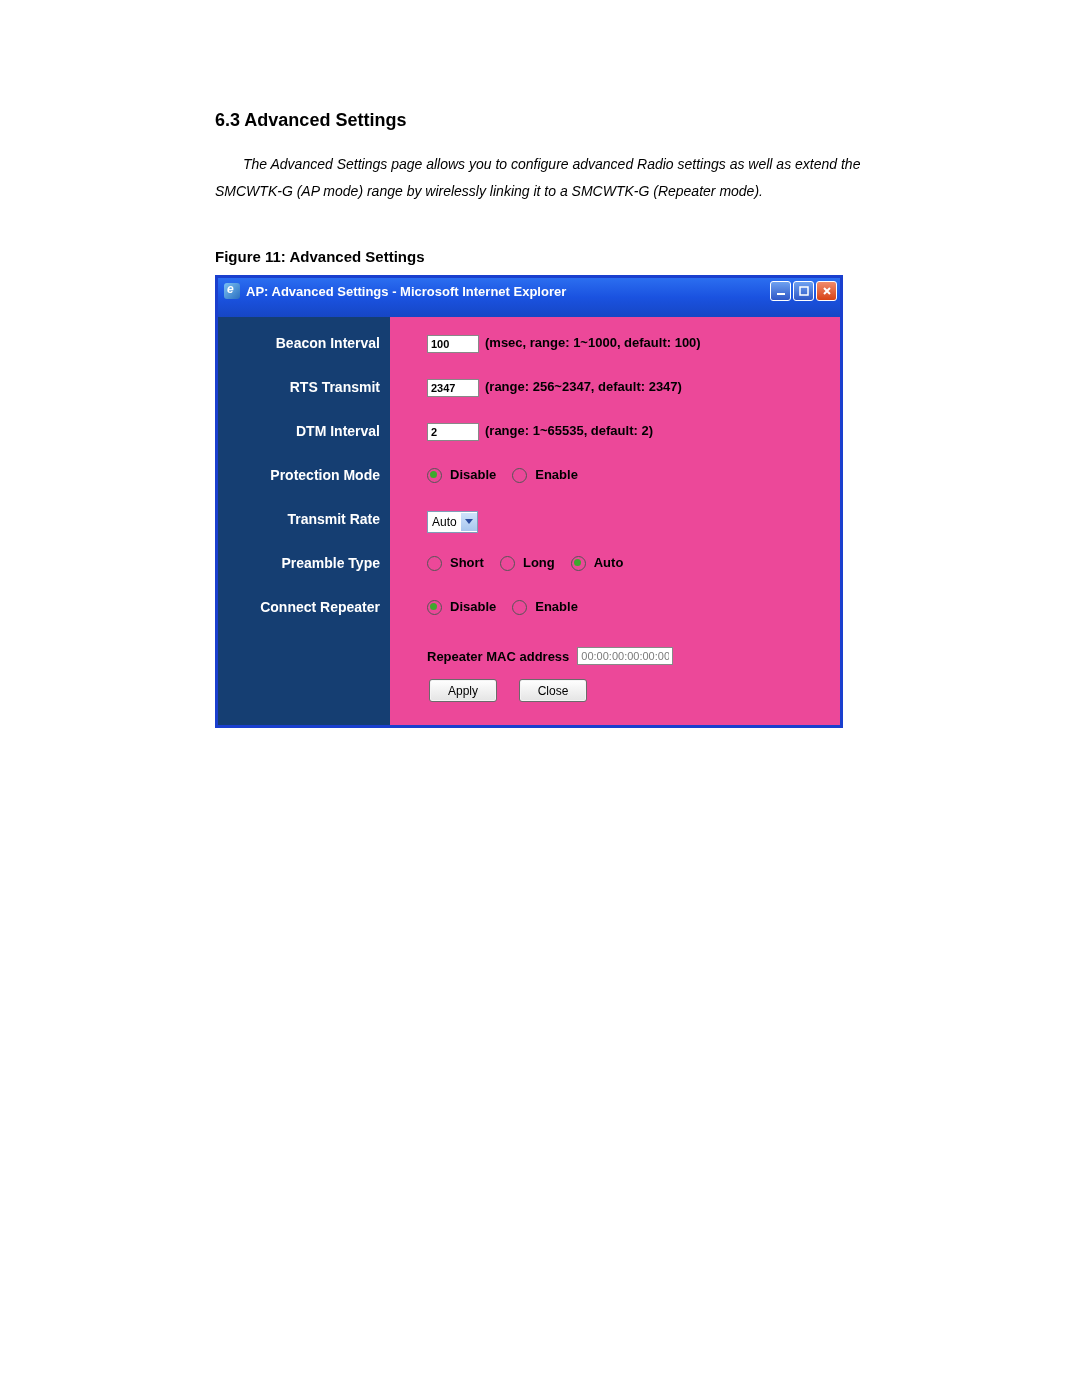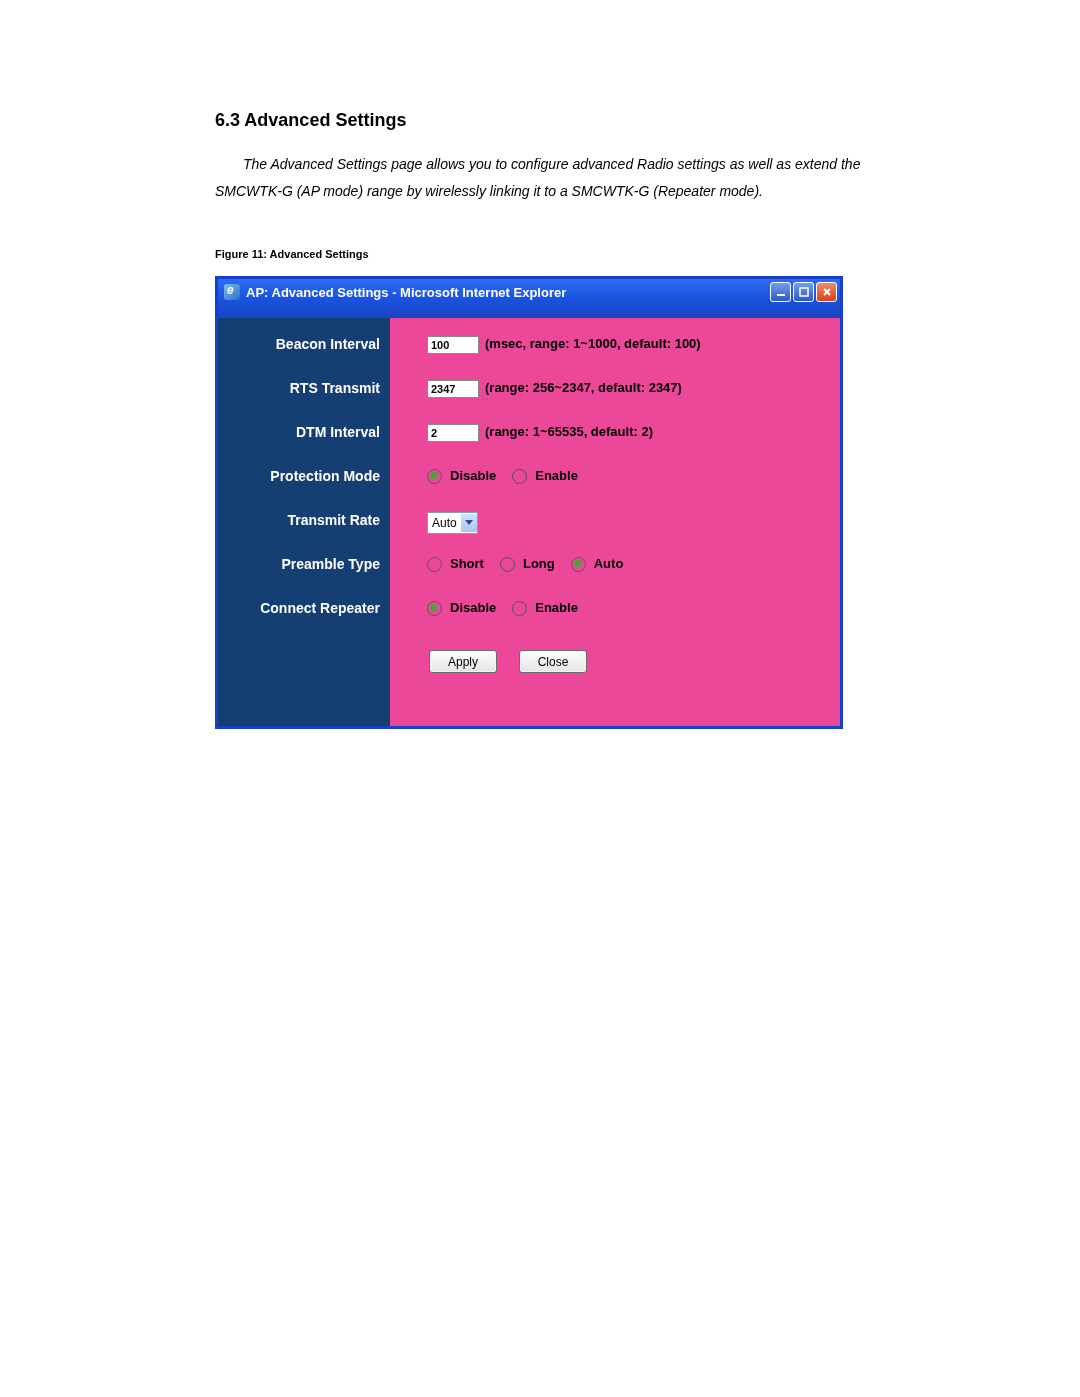--- a/index.html
+++ b/index.html
@@ -19,23 +19,23 @@
     margin-bottom: 20px;
   }
   .intro {
     font-size: 14px;
     line-height: 1.9;
     text-indent: 2em;
     margin-bottom: 44px;
     font-style: italic;
   }
   .figure-caption {
-    font-size: 11px;
-    font-weight: bold;
-    margin-bottom: 16px;
+    font-size: 15px;
+    font-weight: bold;
+    margin-bottom: 10px;
   }
   .window {
     border: 3px solid #1a3fce;
     width: 622px;
     font-family: Tahoma, Arial, sans-serif;
   }
   .titlebar {
     background: linear-gradient(to bottom, #2b6ef0 0%, #1a52e0 50%, #1646c4 100%);
     height: 26px;
     display: flex;
@@ -326,20 +326,24 @@
           <span class="radio-label">Auto</span>
         </div>
 
         <div class="control-row">
           <span class="radio checked"></span>
           <span class="radio-label">Disable</span>
           <span class="radio"></span>
           <span class="radio-label">Enable</span>
         </div>
 
+        <div class="repeater-row">
+          <span>Repeater MAC address</span>
+          <input class="mac-input" value="00:00:00:00:00:00" style="">
+        </div>
 
         <div class="btn-row">
           <div class="win-button">Apply</div>
           <div class="win-button">Close</div>
         </div>
 
       </div>
     </div>
   </div>
 </div>

